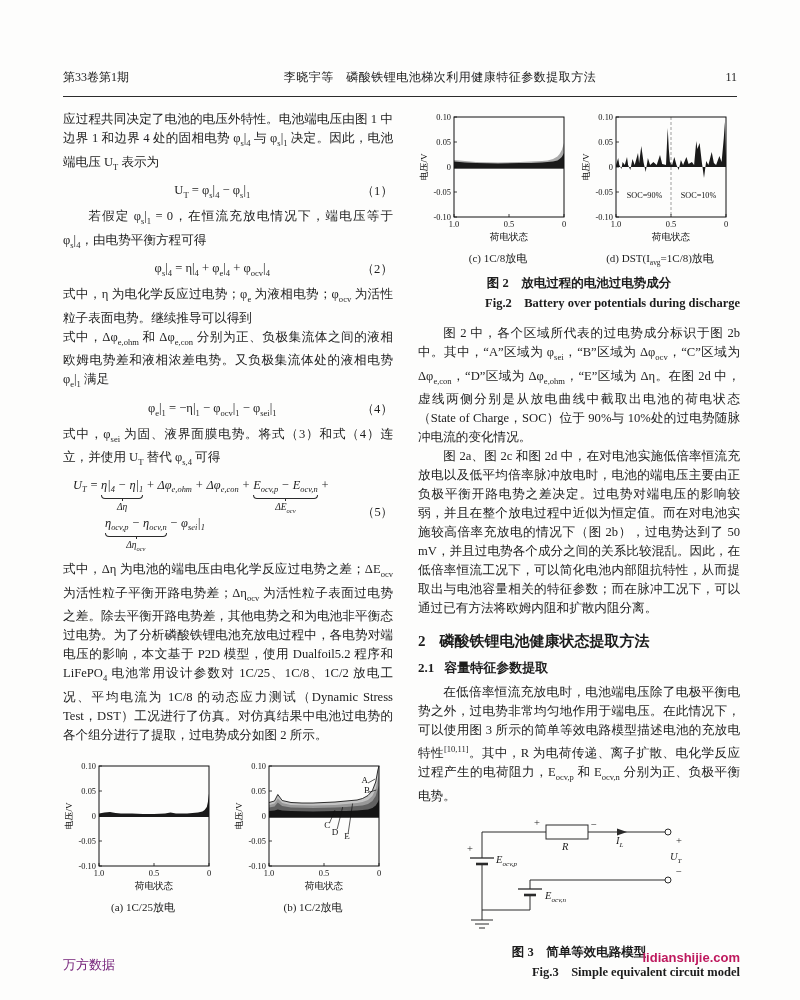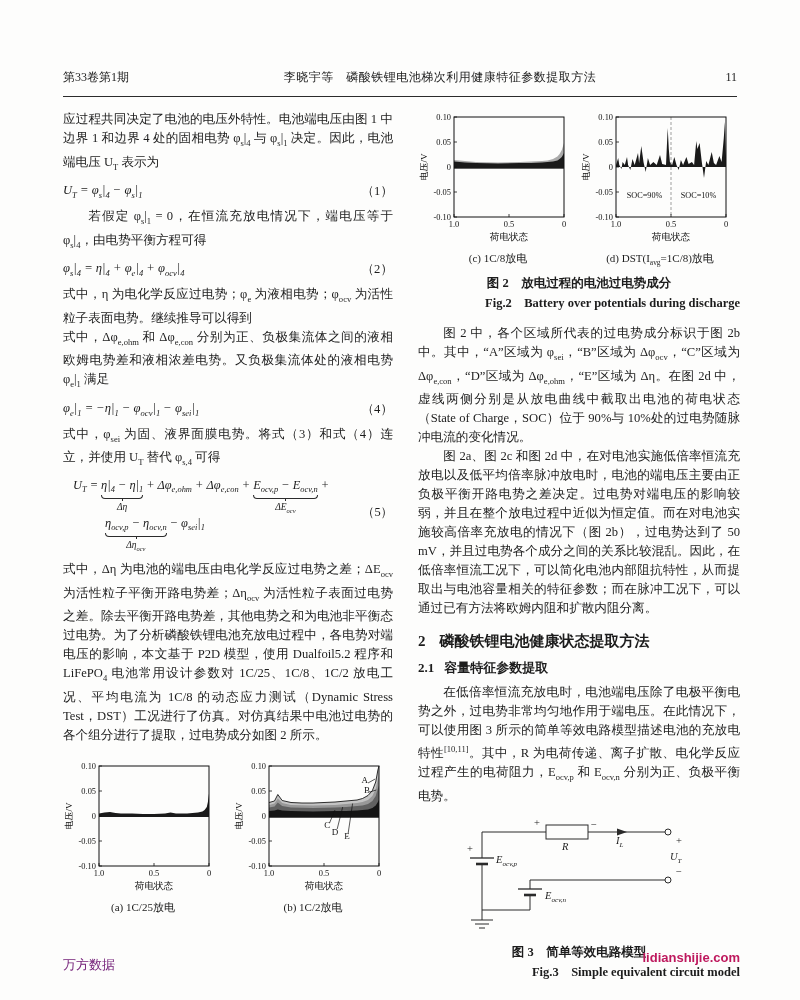--- a/index.html
+++ b/index.html
@@ -13,21 +13,21 @@
   .hdr-rule{position:absolute;left:63px;top:96px;width:674px;border-top:1.6px solid #2b2b2b;}
   
   .col{position:absolute;top:110px;}
   .col-left{left:63px;width:330px;}
   .col-right{left:418px;width:322px;}
   p.body{margin:0;font-size:12.6px;line-height:19px;text-align:justify;}
   p.indent{text-indent:2em;}
   sub{font-size:68%;} sup{font-size:68%;}
   
   .eq{display:flex;align-items:center;margin:7px 0;font-size:12.6px;}
-  .eq .eq-body{flex:1;font-style:italic;}
+  .eq .eq-body{flex:1;text-align:center;}
   .eq .eq-num{font-style:normal;}
   .eq5{position:relative;margin:6px 0 8px;font-size:12.4px;font-style:italic;padding-right:30px;}
   .eq5 .row{display:flex;align-items:flex-start;padding-left:10px;white-space:nowrap;}
   .eq5 .row2{padding-left:42px;margin-top:2px;}
   .eq5 .lhs{margin-right:3px;}
   .eq5 .op{margin:0 3px;}
   .grp{display:inline-flex;flex-direction:column;align-items:center;}
   .grp .gb{align-self:stretch;height:3px;border:1px solid #2b2b2b;border-top:none;border-radius:0 0 4px 4px;position:relative;margin-top:1px;}
   .grp .gb::after{content:"";position:absolute;left:50%;top:3px;width:1px;height:3px;background:#2b2b2b;}
   .grp .gl{font-size:9.5px;margin-top:3px;}

